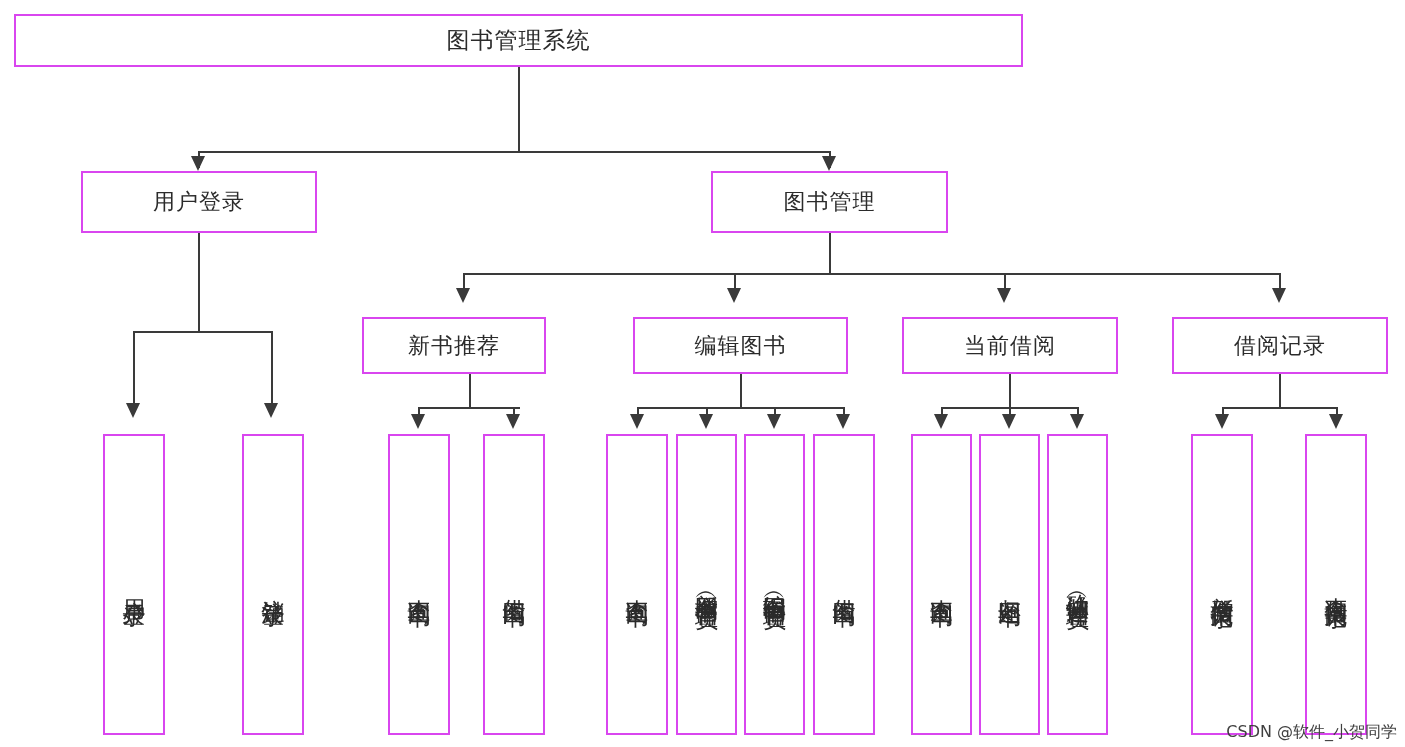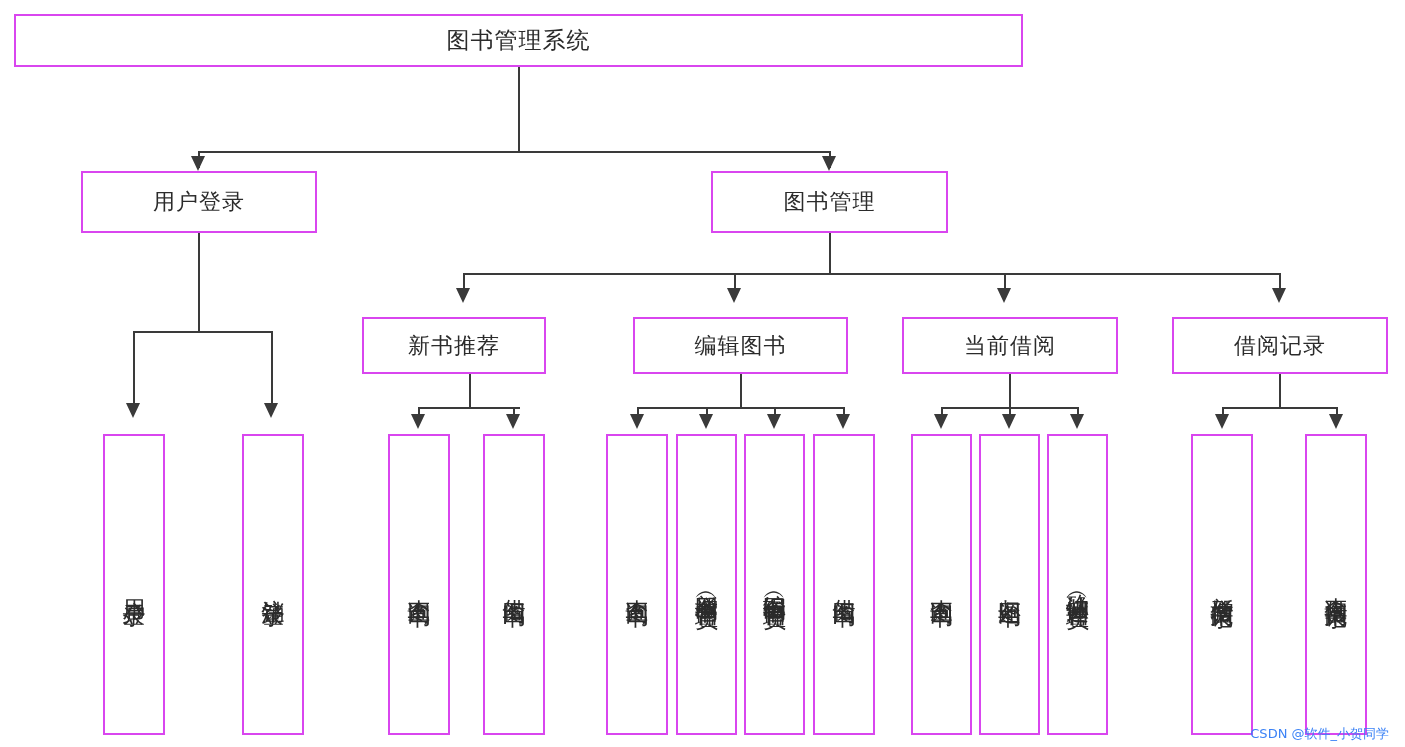--- a/index.html
+++ b/index.html
@@ -54,24 +54,24 @@
   .arrow{
     position:absolute;
     width:0;height:0;
     border-left:7px solid transparent;
     border-right:7px solid transparent;
     border-top:15px solid #3a3a3a;
   }
   
   #watermark{
     position:absolute;
-    right:16px;
+    right:8px;
     bottom:4px;
-    font-size:13px;
-    color:#3b82f6;
+    font-size:16px;
+    color:#404040;
     white-space:nowrap;
     font-family:"DejaVu Sans","Liberation Sans",sans-serif;
   }
 </style>
 </head>
 <body>
 
 <div id="canvas">
 
   <div class="node h root" style="left:14px;top:14px;width:1009px;height:53px;">

